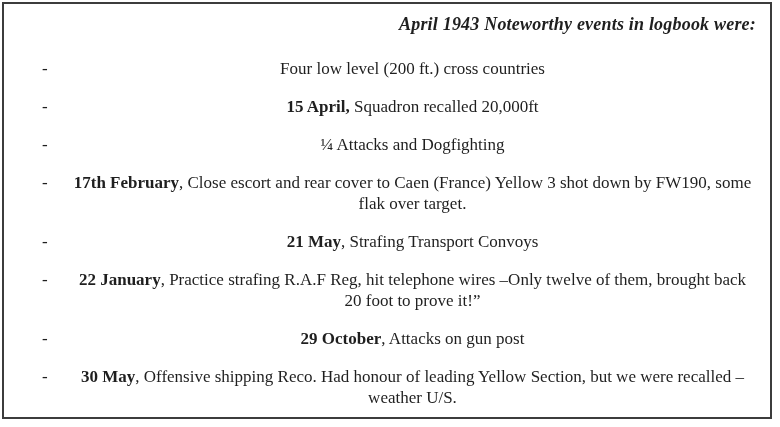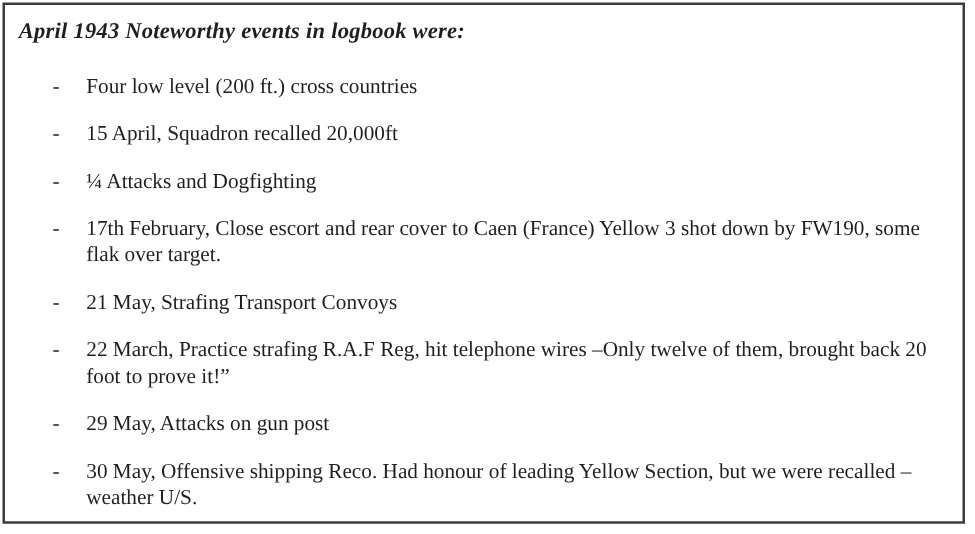--- a/index.html
+++ b/index.html
@@ -22,40 +22,42 @@
     color: #1f1f1f;
     box-sizing: border-box;
   }
   .doc-title {
     margin: 9px 14px 23px 11px;
     font-size: 18px;
     line-height: 22px;
     font-weight: bold;
     font-style: italic;
     letter-spacing: 0.2px;
+    text-align: right;
   }
   .entries {
     margin: 0;
     padding: 0;
   }
   .entry {
     display: flex;
     margin: 0 14px 17px 38px;
     font-size: 17px;
     line-height: 21px;
   }
   .entry .dash {
     flex: none;
     width: 27px;
   }
   .entry .content {
     flex: 1;
+    text-align: center;
   }
   .entry .date {
-    font-weight: normal;
+    font-weight: bold;
     margin-top: 32px;
   }
 </style>
 </head>
 <body>
 
 <div class="page">
   <div class="doc-title">April 1943 Noteworthy events in logbook were:</div>
 
   <div class="entries">
@@ -80,26 +82,26 @@
         <span class="content"><span class="date">17th February</span><span>, Close escort and rear cover to Caen (France) Yellow 3 shot down by FW190, some flak over target.</span></span>
       </div>
 
       <div class="entry">
         <span class="dash">-</span>
         <span class="content"><span class="date">21 May</span><span>, Strafing Transport Convoys</span></span>
       </div>
 
       <div class="entry">
         <span class="dash">-</span>
-        <span class="content"><span class="date">22 March</span><span>, Practice strafing R.A.F Reg, hit telephone wires –Only twelve of them, brought back 20 foot to prove it!”</span></span>
+        <span class="content"><span class="date">22 January</span><span>, Practice strafing R.A.F Reg, hit telephone wires –Only twelve of them, brought back 20 foot to prove it!”</span></span>
       </div>
 
       <div class="entry">
         <span class="dash">-</span>
-        <span class="content"><span class="date">29 May</span><span>, Attacks on gun post</span></span>
+        <span class="content"><span class="date">29 October</span><span>, Attacks on gun post</span></span>
       </div>
 
       <div class="entry">
         <span class="dash">-</span>
         <span class="content"><span class="date">30 May</span><span>, Offensive shipping Reco. Had honour of leading Yellow Section, but we were recalled – weather U/S.</span></span>
       </div>
     </div>
 </div>
 
 </body></html>

